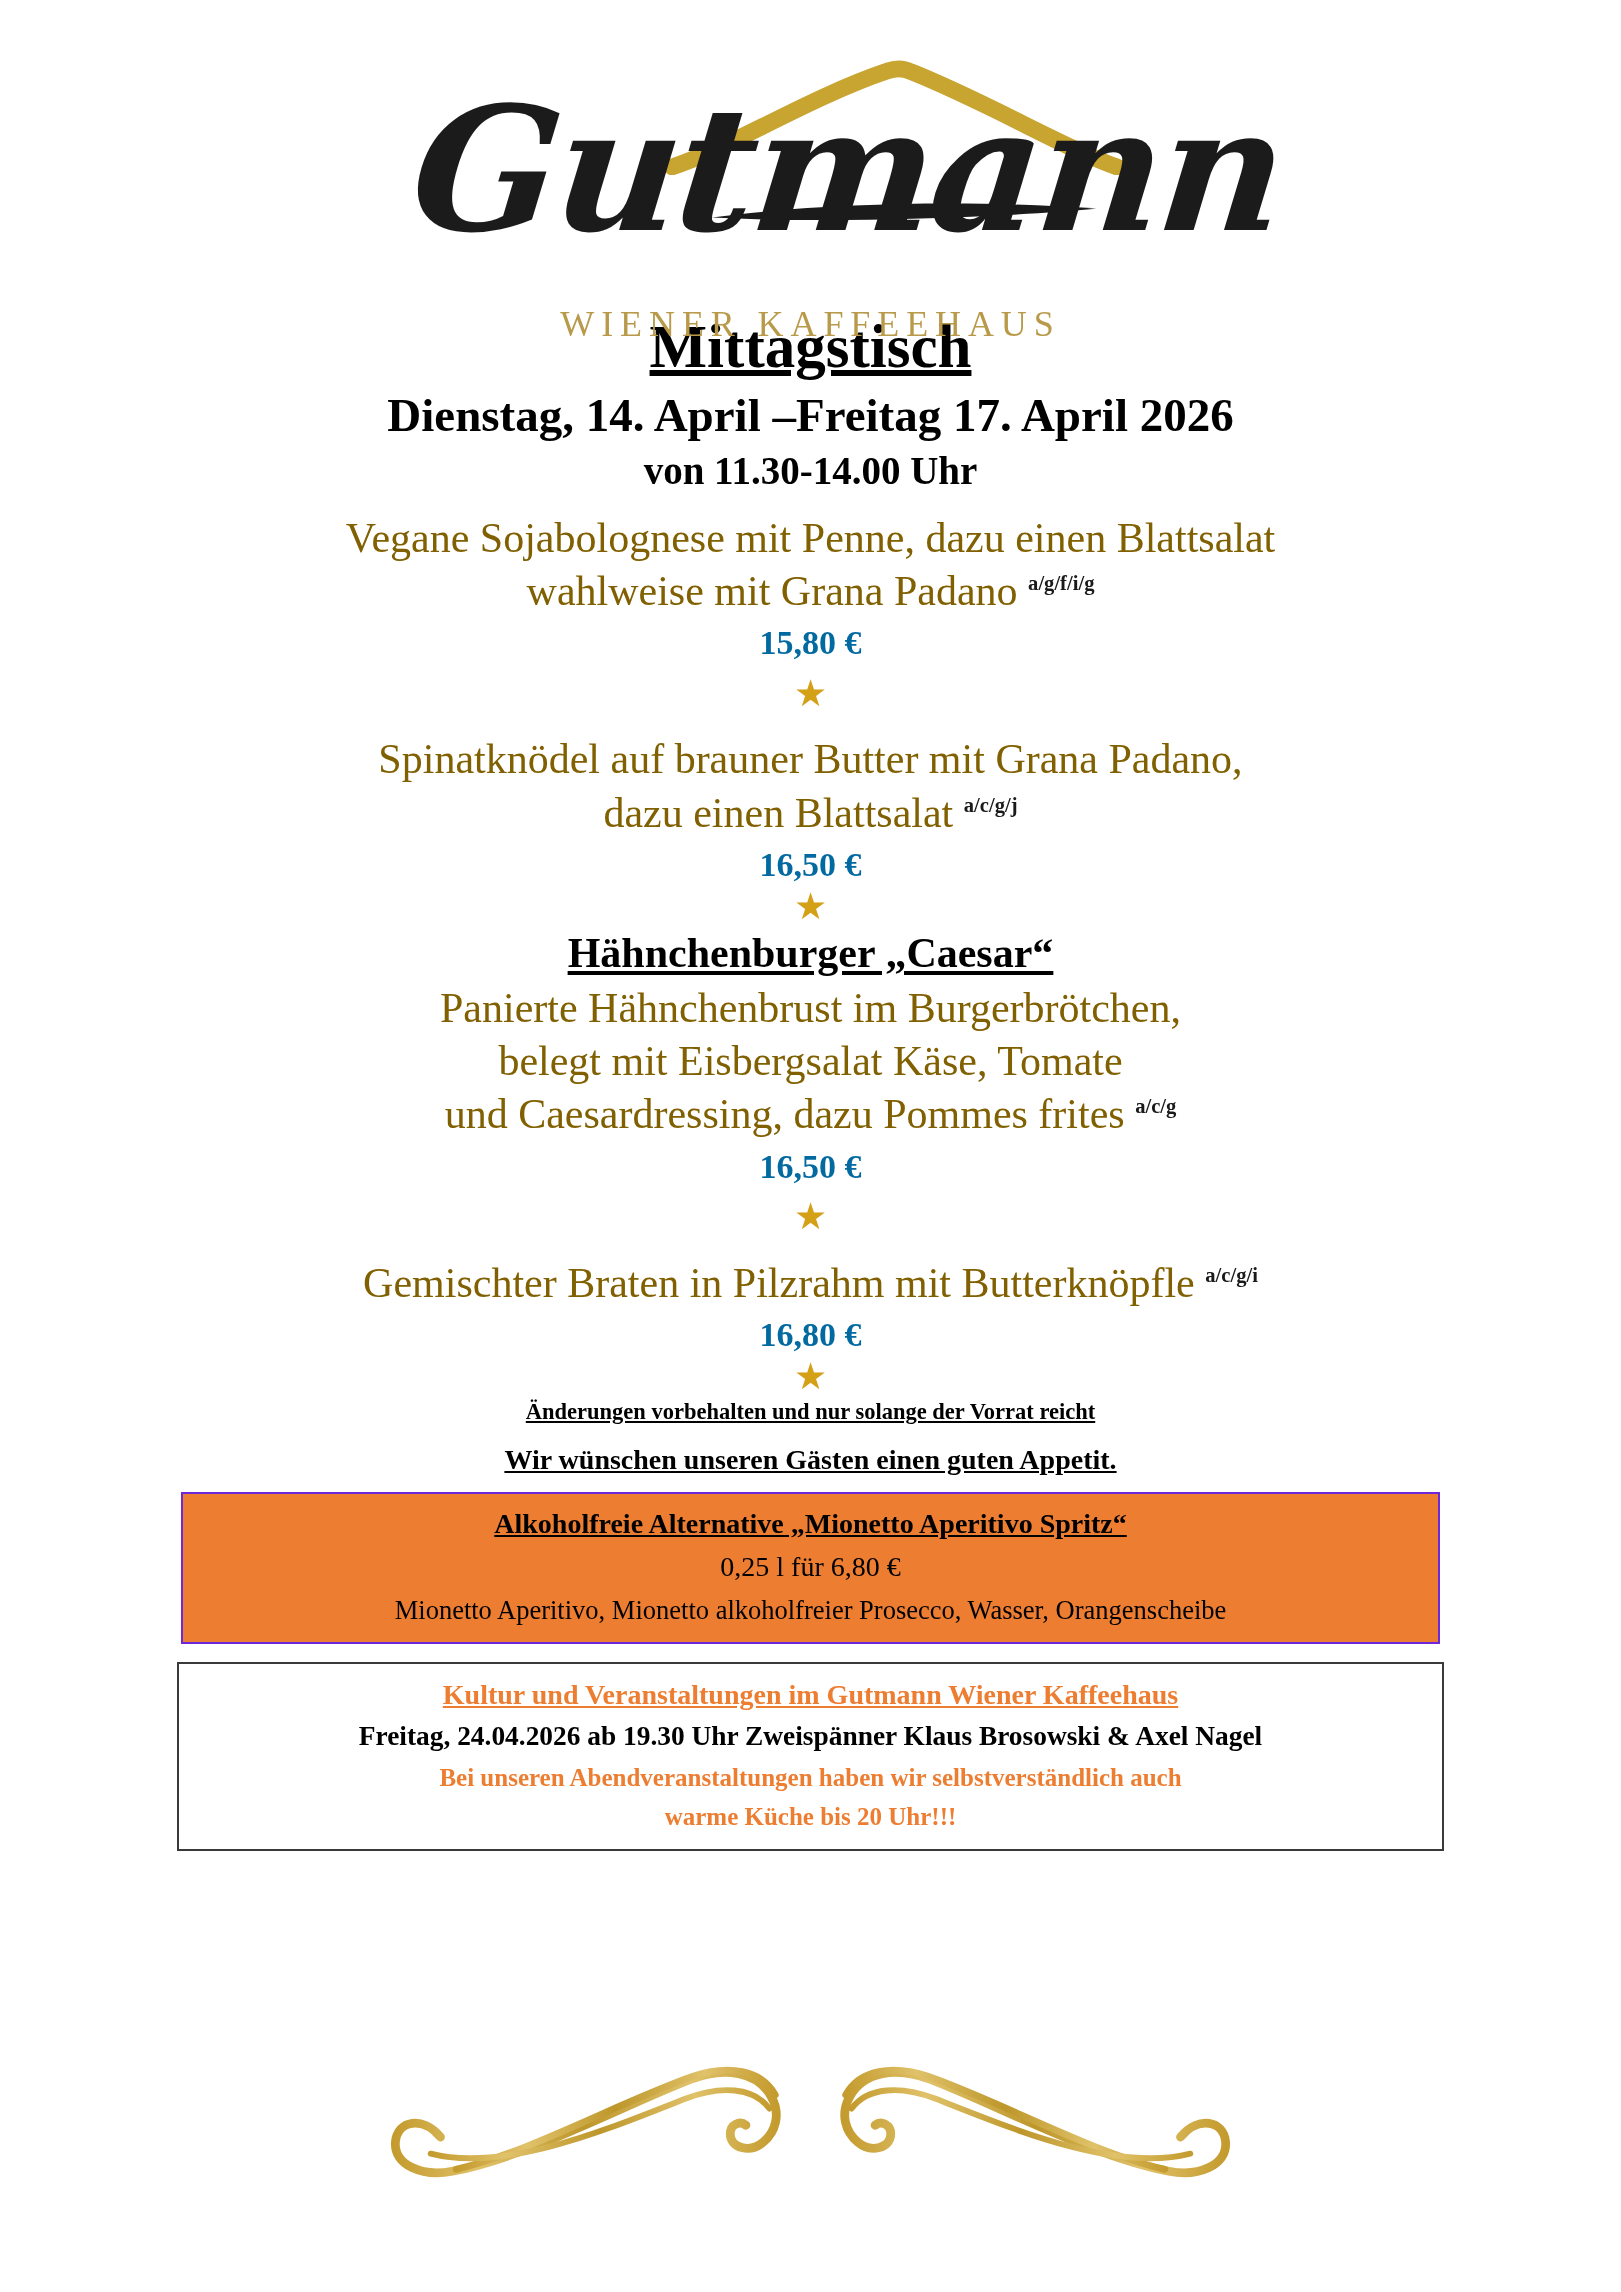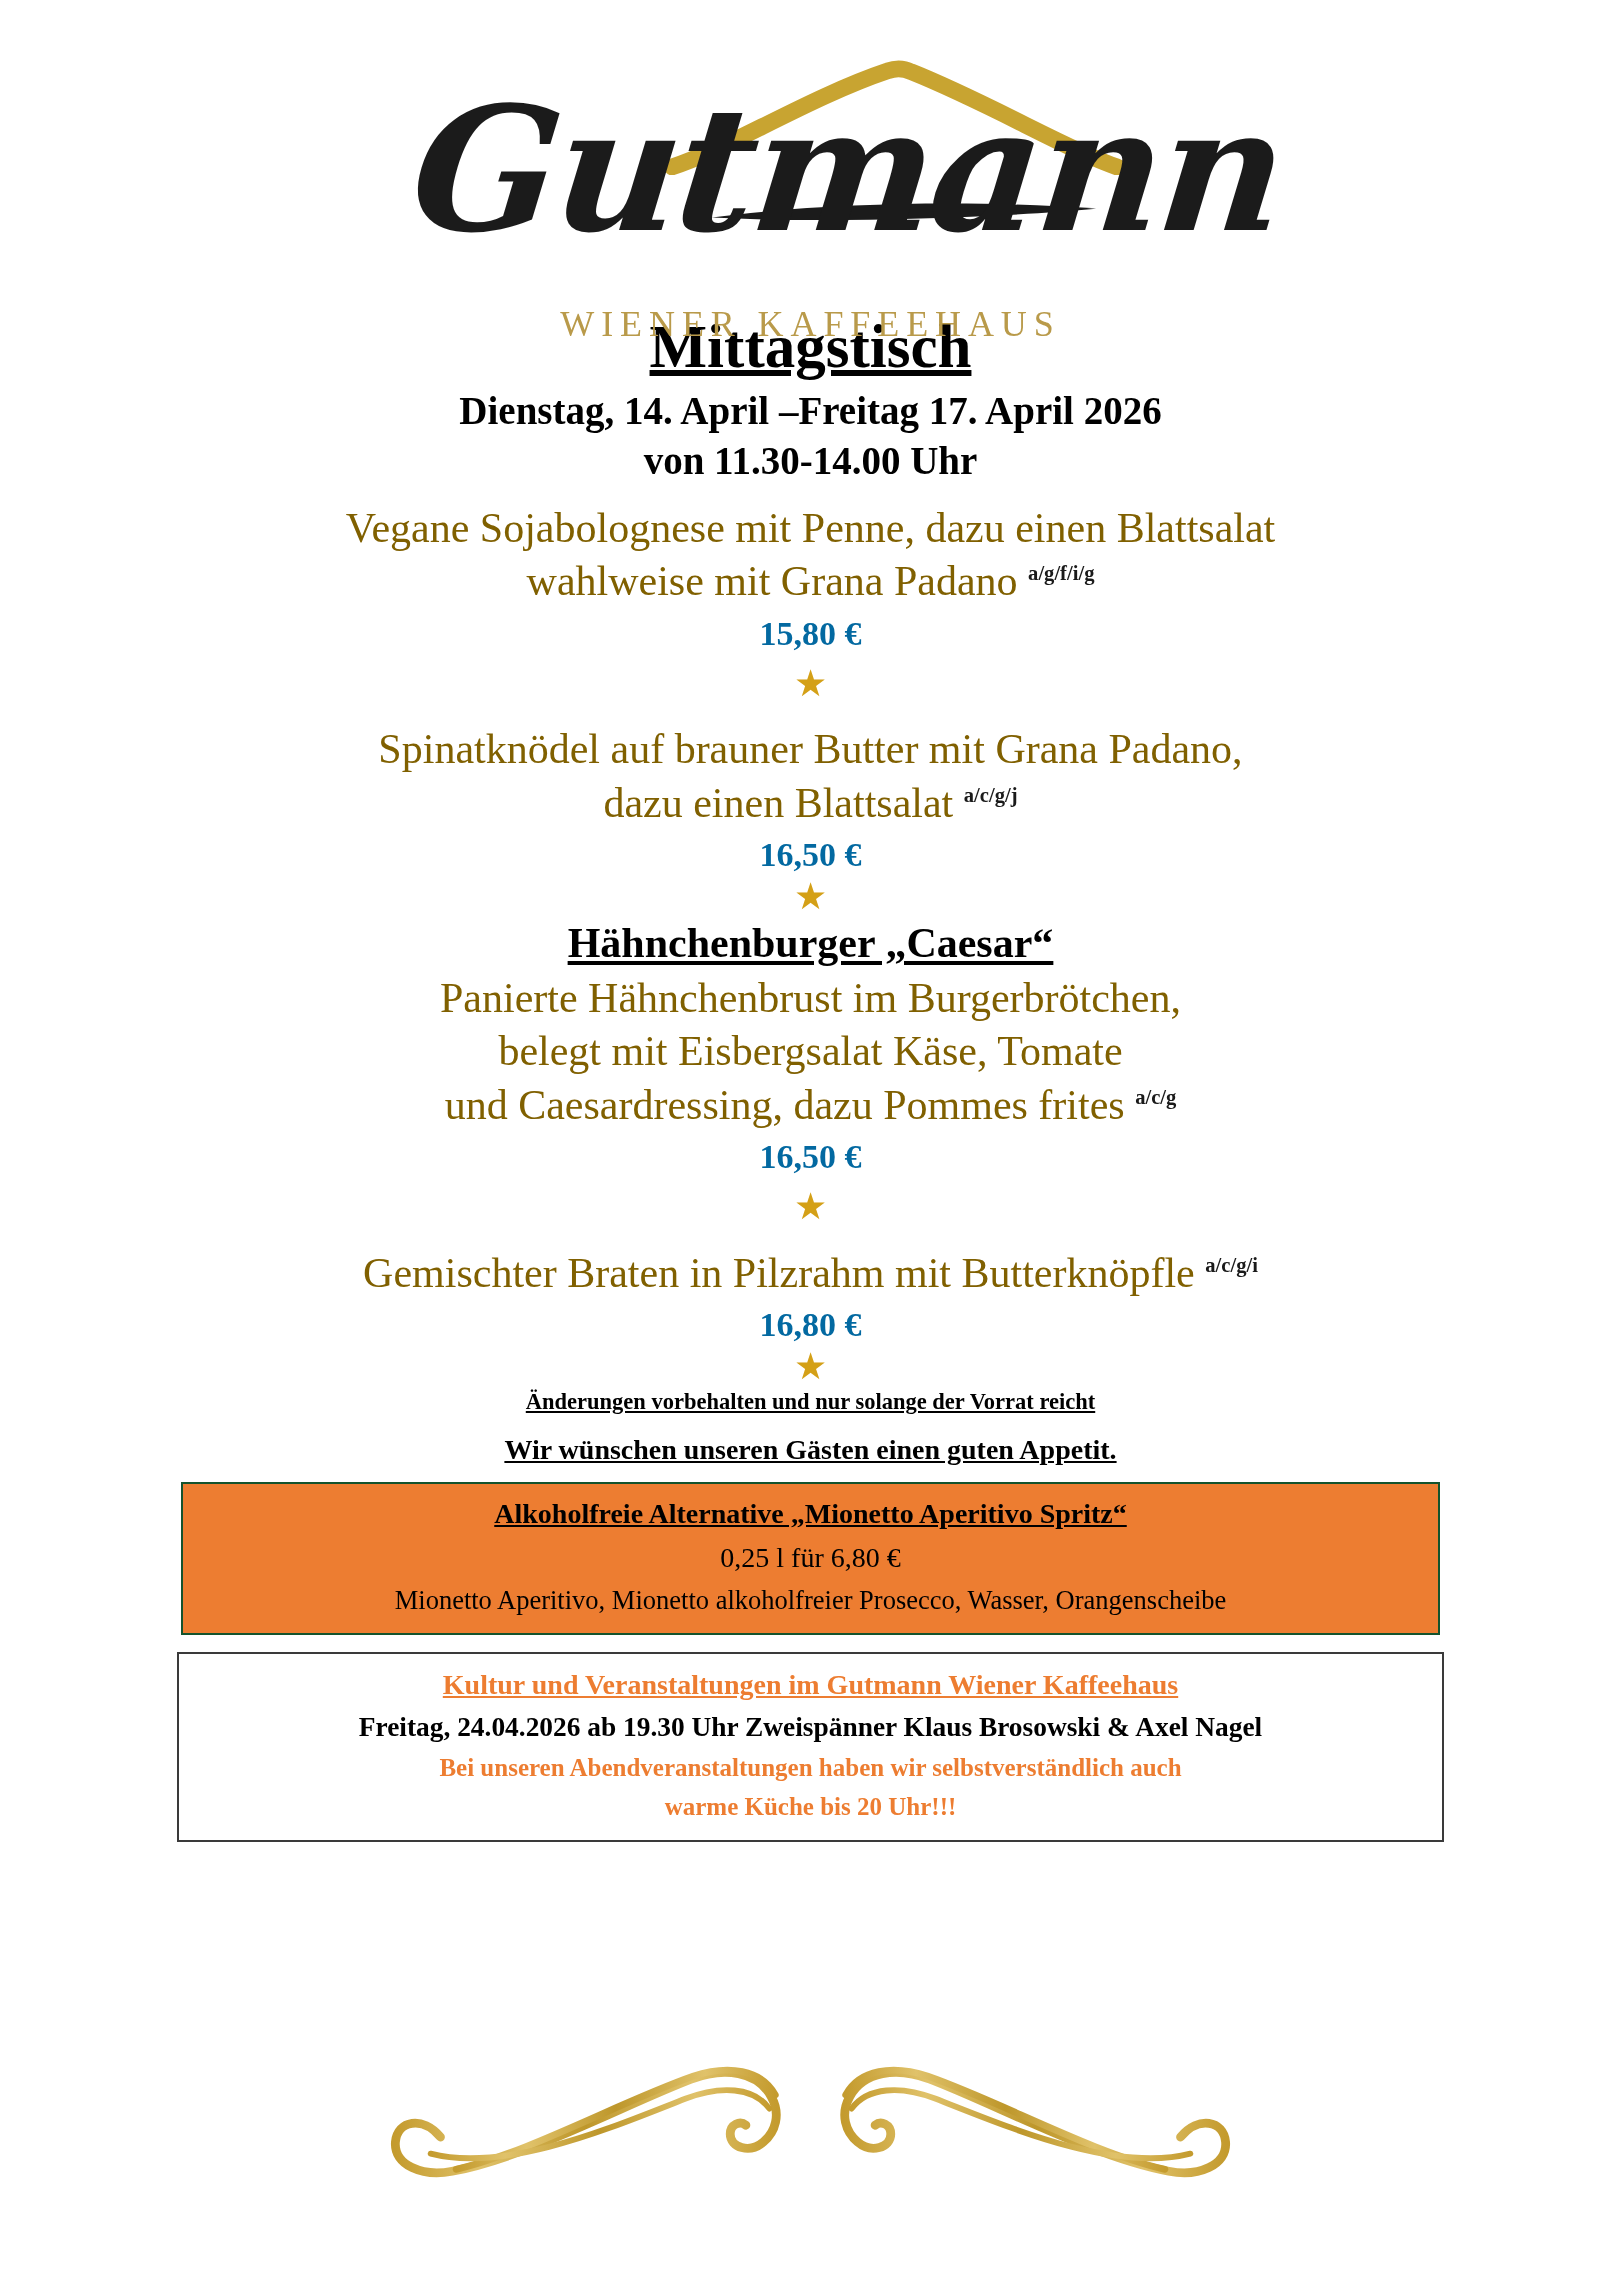--- a/index.html
+++ b/index.html
@@ -89,21 +89,21 @@
     font-weight: bold;
     line-height: 1.05;
     margin-top: -17.6px;
   }
   .title-main span {
     text-decoration: underline;
     text-underline-offset: 2.9px;
   }
   .subtitle {
     text-align: center;
-    font-size: 39px;
+    font-size: 47px;
     font-weight: bold;
     line-height: 1.22;
     margin-top: 7.8px;
   }
   .subtitle2 {
     text-align: center;
     font-size: 39px;
     font-weight: bold;
     line-height: 1.22;
     margin-top: 2px;
@@ -176,21 +176,21 @@
     line-height: 1.3;
     margin-top: 15.7px;
   }
   .note-mid span { text-decoration: underline; }
 
   
   .box-orange {
     margin: 13.7px auto 0 auto;
     width: 1259px;
     background: #ED7D31;
-    border: 2px solid #14532d;
+    border: 2px solid #6d28d9;
     box-sizing: border-box;
     padding: 11.8px 9.8px 13.7px 9.8px;
     text-align: center;
   }
   .box-orange-title {
     font-size: 28px;
     font-weight: bold;
     color: #000;
     line-height: 1.3;
   }

